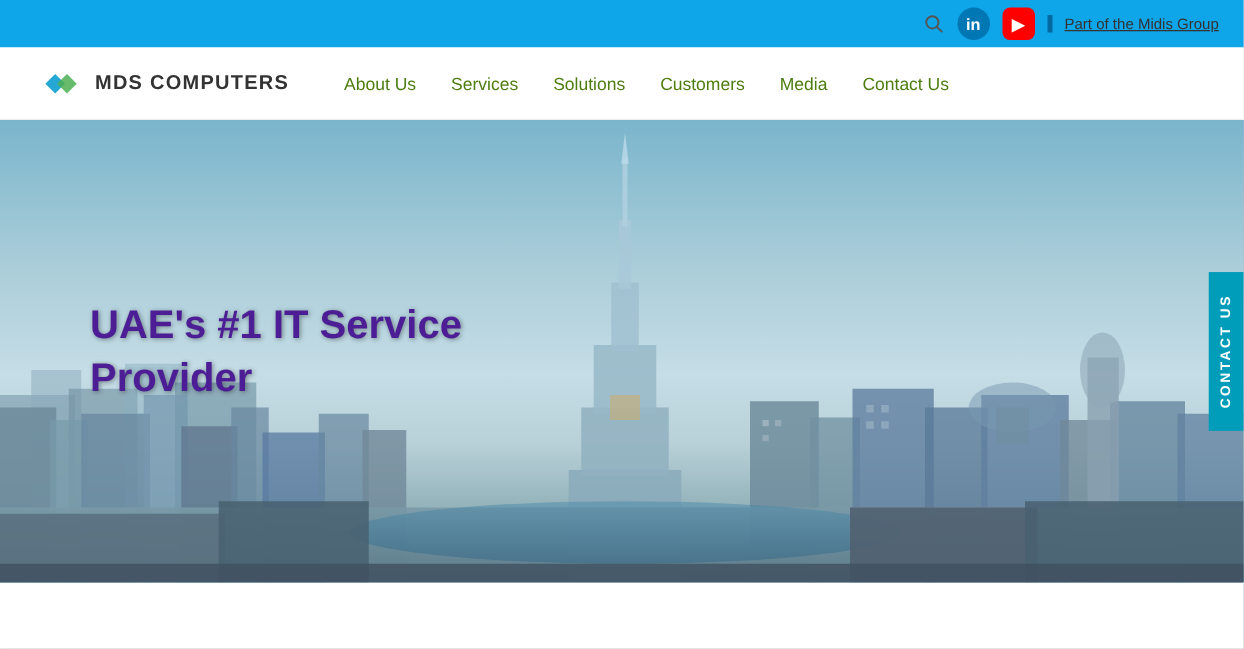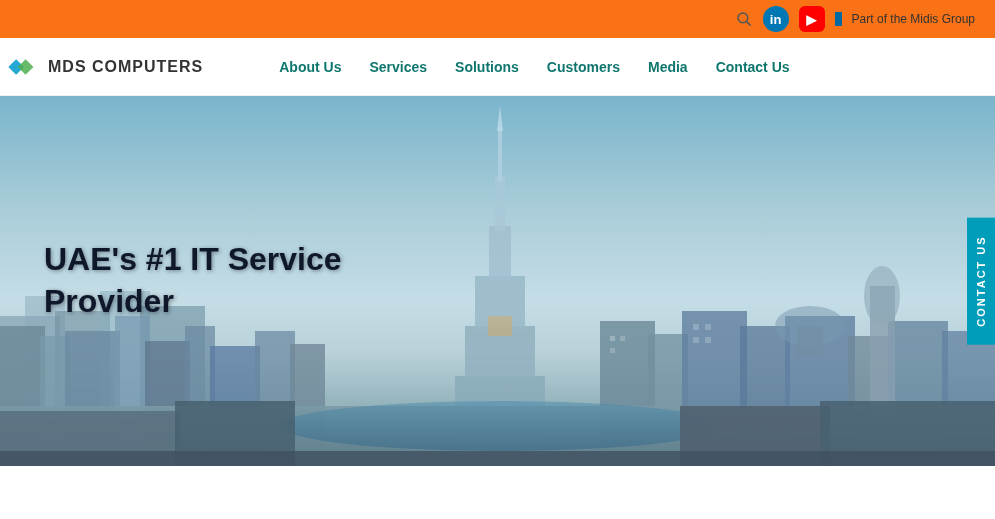--- a/index.html
+++ b/index.html
@@ -16,21 +16,21 @@
       min-height: 519px;
       background: #fff;
       box-shadow: 0 2px 10px rgba(0,0,0,0.2);
     }
     
     .utility-bar {
       display: flex;
       justify-content: flex-end;
       align-items: center;
       padding: 6px 20px;
-      background: #f97316;
+      background: #0ea5e9;
       gap: 10px;
     }
     .search-icon-wrap {
       cursor: pointer;
       display: flex;
       align-items: center;
     }
     .search-icon-wrap svg {
       width: 18px;
       height: 18px;
@@ -48,32 +48,32 @@
       cursor: pointer;
       font-size: 13px;
       font-weight: bold;
       color: #fff;
     }
     .linkedin-btn { background: #0077b5; }
     .youtube-btn { background: #ff0000; border-radius: 6px; }
     .midis-link {
       font-size: 12px;
       color: #333;
-      cursor: pointer;
-      border-left: 7px solid #0369a1;
+      text-decoration: underline;
+      cursor: pointer;
+      border-left: 4px solid #0369a1;
       padding-left: 10px;
     }
     
     .navbar {
       background: #fff;
       display: flex;
-      padding: 0 8px;
+      padding: 0 36px;
       height: 58px;
       border-bottom: 1px solid #eee;
-      gap: 32px;
     }
     .logo-wrap {
       display: flex;
       align-items: center;
       gap: 8px;
       margin-right: 30px;
     }
     .logo-icon {
       width: 32px;
       height: 22px;
@@ -85,27 +85,26 @@
       letter-spacing: 1px;
     }
     .nav-links {
       display: flex;
       gap: 0;
       list-style: none;
     }
     .nav-links li a {
       text-decoration: none;
       font-size: 14px;
-      color: #0f766e;
+      color: #4d7c0f;
       padding: 0 14px;
       display: block;
       line-height: 58px;
       cursor: pointer;
       white-space: nowrap;
-      font-weight: bold;
     }
     .nav-links li a.active {
       color: #4caf50;
       font-weight: 600;
     }
 
     
     .hero {
       position: relative;
       width: 100%;
@@ -124,24 +123,24 @@
         #c0d8e4 45%,
         #b0c8d0 60%,
         #8aacb8 75%,
         #6a8a90 85%,
         #5a7a80 100%
       );
     }
     
     .hero-text {
       position: absolute;
-      left: 44px;
+      left: 72px;
       top: 50%;
       transform: translateY(-50%);
-      color: #0f172a;
+      color: #4c1d95;
       font-size: 32px;
       font-weight: 600;
       text-shadow: 1px 1px 4px rgba(0,0,0,0.4);
       line-height: 1.3;
       max-width: 420px;
     }
     
     .contact-tab {
       position: absolute;
       right: 0;

